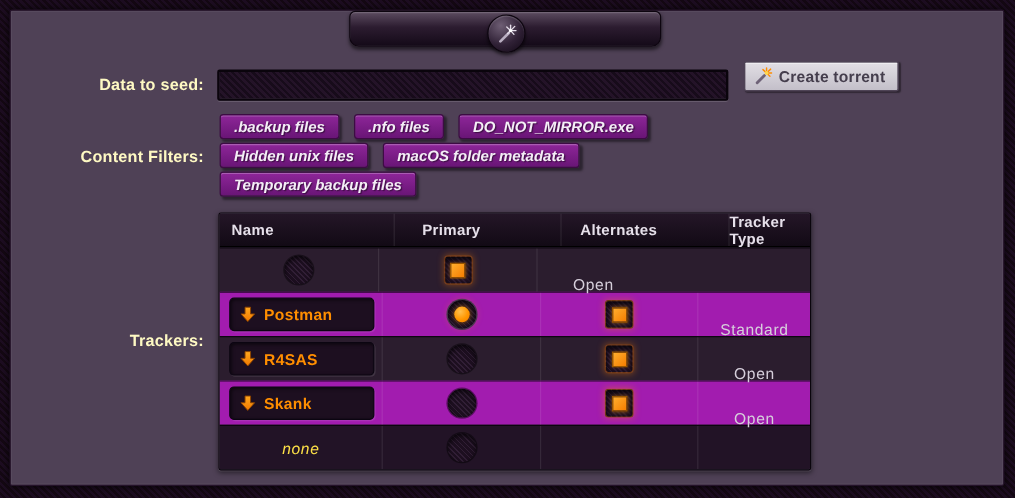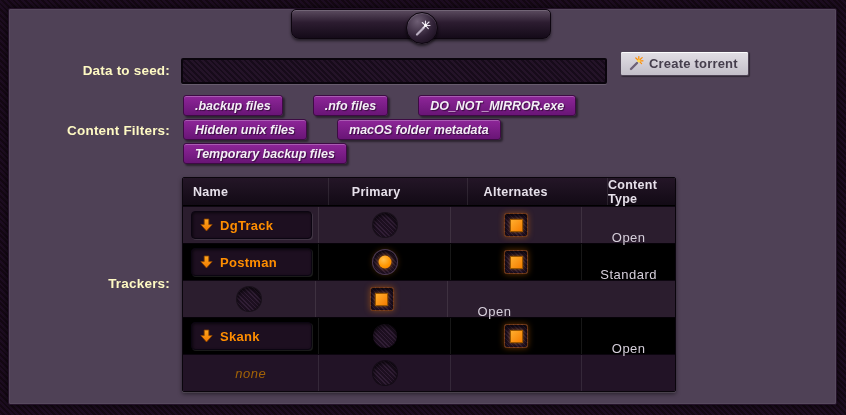--- a/index.html
+++ b/index.html
@@ -52,21 +52,21 @@
     border:1px solid #4f4456; border-radius:2px;
     box-shadow:inset 0 1px 0 rgba(255,255,255,.9), 1px 1px 1px rgba(0,0,0,.4);
     font-family:"Liberation Sans", sans-serif;
     font-size:13px; font-weight:bold; color:#453e4d; cursor:pointer; letter-spacing:.2px;
   }
   
   .filters { position:absolute; left:183px; top:95px; width:470px; }
   .filter-row { display:flex; margin-bottom:3px; }
   .filter-btn {
     height:21px; display:inline-flex; align-items:center;
-    margin-right:30px; padding:0 11px;
+    margin-right:12px; padding:0 11px;
     background:linear-gradient(#8e2699, #691576);
     border:1px solid #3d0b44; border-radius:3px;
     box-shadow:2px 2px 2px rgba(0,0,0,.45), inset 0 1px 0 rgba(255,255,255,.25);
     font-family:"Liberation Sans", sans-serif;
     font-size:12.5px; font-weight:bold; font-style:italic; color:#f4eef6;
     text-shadow:1px 1px 1px rgba(0,0,0,.5); cursor:pointer; white-space:nowrap;
   }
   
   .table {
     position:absolute; left:182px; top:177px; width:494px;
@@ -75,21 +75,21 @@
     overflow:hidden;
   }
   .tr { display:flex; height:37px; }
   .tr.head {
     height:28px;
     background:linear-gradient(#241627, #120a15);
     border-bottom:1px solid #000;
     gap:44px;
   }
   .tr.r-dark  { background:#2b1d2e; }
-  .tr.r-light { background:#000000; }
+  .tr.r-light { background:#a21caf; }
   .tr.r-last  { background:#221326; }
   .tr + .tr { border-top:1px solid rgba(8,3,10,.8); }
   .th, .td {
     display:flex; align-items:center; justify-content:center;
     color:#e6e0ea; font-size:12.5px; font-weight:bold; letter-spacing:.3px;
   }
   .td + .td, .th + .th { border-left:1px solid rgba(255,255,255,.09); }
   .c-name { width:136px; }
   .c-primary { width:132px; }
   .c-alt { width:132px; }
@@ -99,21 +99,21 @@
   .name-btn {
     width:121px; height:28px; display:flex; align-items:center; gap:7px; padding-left:8px;
     background:#1d0f20; border:1px solid #0b0511; border-radius:4px;
     box-shadow:1px 1px 0 rgba(255,255,255,.10), inset 1px 1px 3px rgba(0,0,0,.6);
     cursor:pointer;
   }
   .name-btn .tname {
     color:#ff8e00; font-size:13px; font-weight:bold; letter-spacing:.3px; font-style:normal;
   }
   .type-text { color:#d6cfdb; font-weight:normal; font-size:13px; letter-spacing:.5px;margin-top:24px; }
-  .none-text { color:#a16207; font-style:italic; font-weight:normal; font-size:13px; letter-spacing:.5px; }
+  .none-text { color:#fde047; font-style:italic; font-weight:normal; font-size:13px; letter-spacing:.5px; }
   
   .radio {
     width:24px; height:24px; border-radius:50%; position:relative; cursor:pointer;
     background:#1d0f20;
     background-image:repeating-linear-gradient(45deg,rgba(152,110,165,.16) 0 1px,transparent 1px 3px);
     box-shadow:inset 0 2px 4px rgba(0,0,0,.75), 0 0 0 1px rgba(0,0,0,.45);
   }
   .radio.checked { box-shadow:inset 0 2px 4px rgba(0,0,0,.75), 0 0 0 1px #4a3850, 0 0 6px rgba(255,140,0,.30); }
   .radio.checked::after {
     content:""; position:absolute; left:50%; top:50%; width:13px; height:13px;
@@ -209,32 +209,70 @@
   </div>
 </div>
 
 <div class="side-label" style="top:276px">Trackers:</div>
 
 <div class="table">
   <div class="tr head">
     <div class="th c-name">Name</div>
     <div class="th c-primary">Primary</div>
     <div class="th c-alt">Alternates</div>
-    <div class="th c-type">Content Type</div>
+    <div class="th c-type">Tracker Type</div>
+  </div>
+
+  <div class="tr r-dark">
+    <div class="td c-primary">
+        <span class="radio"></span>
+      </div>
+    <div class="td c-alt">
+        <span class="checkbox checked">
+          <span class="inner"></span>
+        </span>
+      </div>
+    <div class="td c-type">
+        <span class="type-text">Open</span>
+      </div>
+  </div>
+
+  <div class="tr r-light">
+    <div class="td c-name">
+      <button class="name-btn">
+        <span>
+          <svg class="icon-svg" width="13" height="14" viewBox="0 0 13 14">
+            <path d="M4.2 1 h4.6 v5.6 h3.4 L6.5 13 L0.8 6.6 h3.4 Z" fill="url(#arrowGrad)" stroke="#8a4200" stroke-width="0.8"></path>
+          </svg>
+        </span>
+        <span class="tname">Postman</span>
+      </button>
+    </div>
+    <div class="td c-primary">
+        <span class="radio checked"></span>
+      </div>
+    <div class="td c-alt">
+        <span class="checkbox checked">
+          <span class="inner"></span>
+        </span>
+      </div>
+    <div class="td c-type">
+        <span class="type-text">Standard</span>
+      </div>
   </div>
 
   <div class="tr r-dark">
     <div class="td c-name">
       <button class="name-btn">
         <span>
           <svg class="icon-svg" width="13" height="14" viewBox="0 0 13 14">
             <path d="M4.2 1 h4.6 v5.6 h3.4 L6.5 13 L0.8 6.6 h3.4 Z" fill="url(#arrowGrad)" stroke="#8a4200" stroke-width="0.8"></path>
           </svg>
         </span>
-        <span class="tname">DgTrack</span>
+        <span class="tname">R4SAS</span>
       </button>
     </div>
     <div class="td c-primary">
         <span class="radio"></span>
       </div>
     <div class="td c-alt">
         <span class="checkbox checked">
           <span class="inner"></span>
         </span>
       </div>
@@ -244,58 +282,20 @@
   </div>
 
   <div class="tr r-light">
     <div class="td c-name">
       <button class="name-btn">
         <span>
           <svg class="icon-svg" width="13" height="14" viewBox="0 0 13 14">
             <path d="M4.2 1 h4.6 v5.6 h3.4 L6.5 13 L0.8 6.6 h3.4 Z" fill="url(#arrowGrad)" stroke="#8a4200" stroke-width="0.8"></path>
           </svg>
         </span>
-        <span class="tname">Postman</span>
-      </button>
-    </div>
-    <div class="td c-primary">
-        <span class="radio checked"></span>
-      </div>
-    <div class="td c-alt">
-        <span class="checkbox checked">
-          <span class="inner"></span>
-        </span>
-      </div>
-    <div class="td c-type">
-        <span class="type-text">Standard</span>
-      </div>
-  </div>
-
-  <div class="tr r-dark">
-    <div class="td c-primary">
-        <span class="radio"></span>
-      </div>
-    <div class="td c-alt">
-        <span class="checkbox checked">
-          <span class="inner"></span>
-        </span>
-      </div>
-    <div class="td c-type">
-        <span class="type-text">Open</span>
-      </div>
-  </div>
-
-  <div class="tr r-light">
-    <div class="td c-name">
-      <button class="name-btn">
-        <span>
-          <svg class="icon-svg" width="13" height="14" viewBox="0 0 13 14">
-            <path d="M4.2 1 h4.6 v5.6 h3.4 L6.5 13 L0.8 6.6 h3.4 Z" fill="url(#arrowGrad)" stroke="#8a4200" stroke-width="0.8"></path>
-          </svg>
-        </span>
         <span class="tname">Skank</span>
       </button>
     </div>
     <div class="td c-primary">
         <span class="radio"></span>
       </div>
     <div class="td c-alt">
         <span class="checkbox checked">
           <span class="inner"></span>
         </span>

